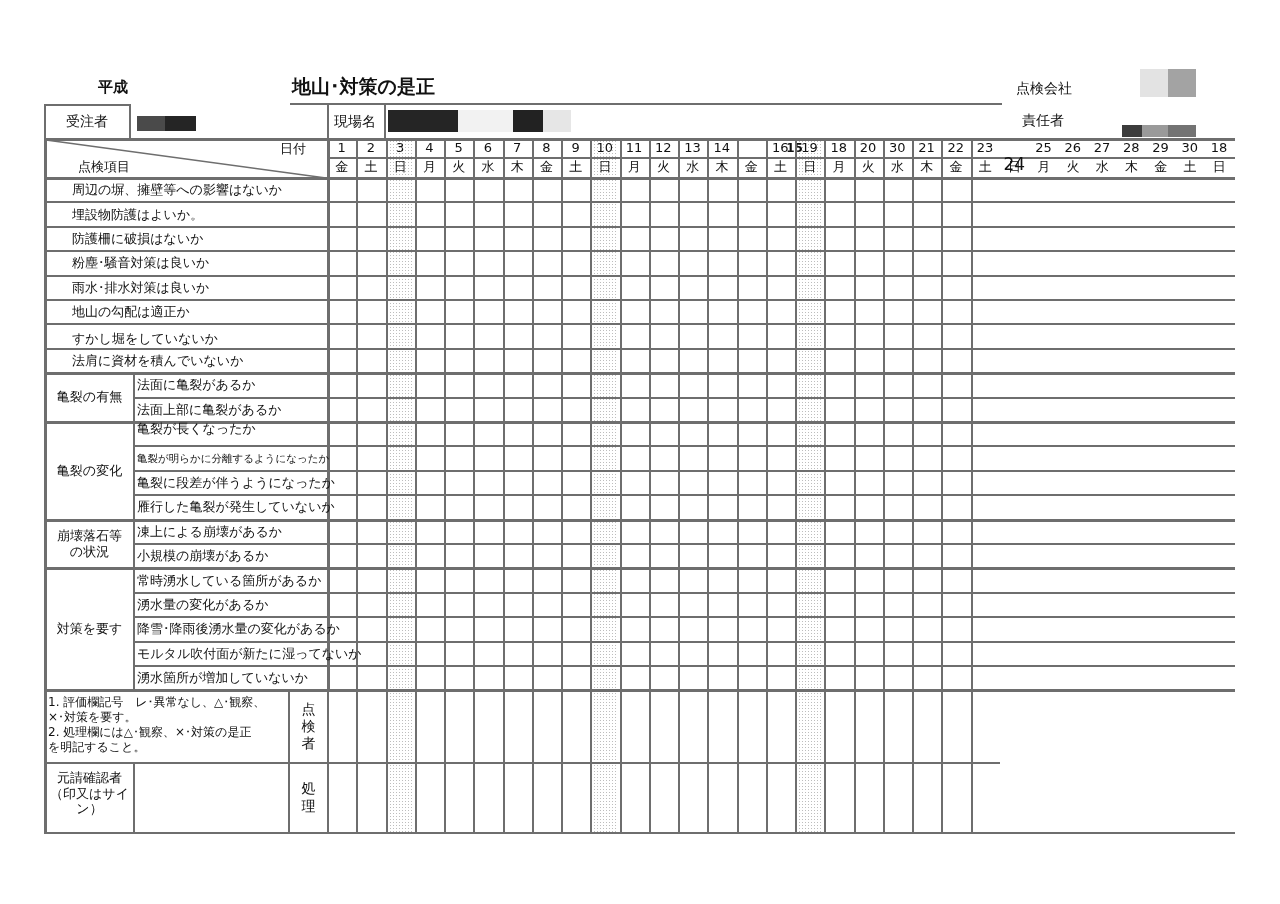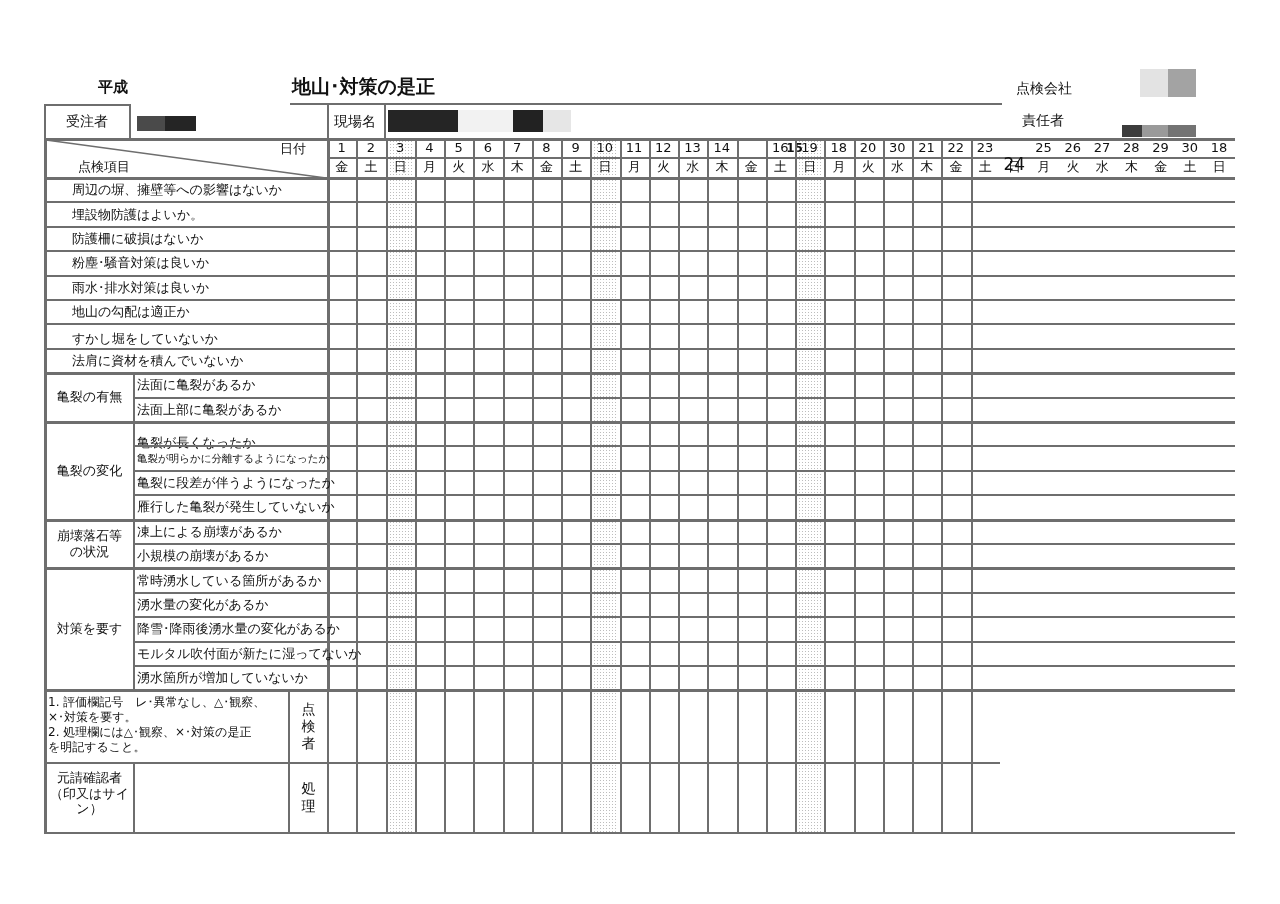--- a/index.html
+++ b/index.html
@@ -380,21 +380,21 @@
     <div class="abs" style="left:709.25px;top:398.6px;width:26.25px;height:21.4px;"></div>
     <div class="abs" style="left:738.5px;top:398.6px;width:26.25px;height:21.4px;"></div>
     <div class="abs" style="left:767.75px;top:398.6px;width:26.25px;height:21.4px;"></div>
     <div class="abs" style="left:797px;top:398.6px;width:26.25px;height:21.4px;"></div>
     <div class="abs" style="left:826.25px;top:398.6px;width:26.25px;height:21.4px;"></div>
     <div class="abs" style="left:855.5px;top:398.6px;width:26.25px;height:21.4px;"></div>
     <div class="abs" style="left:884.75px;top:398.6px;width:26.25px;height:21.4px;"></div>
     <div class="abs" style="left:914px;top:398.6px;width:26.25px;height:21.4px;"></div>
     <div class="abs" style="left:943.25px;top:398.6px;width:26.25px;height:21.4px;"></div>
     <div class="hline thick" style="left:44px;top:421px;width:1191px;"></div>
-    <div class="cell-l" style="left:137px;top:436px;height:14px;font-size:13px;">亀裂が長くなったか</div>
+    <div class="cell-l" style="left:137px;top:422px;height:14px;font-size:13px;">亀裂が長くなったか</div>
     <div class="abs" style="left:329px;top:423px;width:26.25px;height:21.4px;"></div>
     <div class="abs" style="left:358.25px;top:423px;width:26.25px;height:21.4px;"></div>
     <div class="abs" style="left:387.5px;top:423px;width:26.25px;height:21.4px;"></div>
     <div class="abs" style="left:416.75px;top:423px;width:26.25px;height:21.4px;"></div>
     <div class="abs" style="left:446px;top:423px;width:26.25px;height:21.4px;"></div>
     <div class="abs" style="left:475.25px;top:423px;width:26.25px;height:21.4px;"></div>
     <div class="abs" style="left:504.5px;top:423px;width:26.25px;height:21.4px;"></div>
     <div class="abs" style="left:533.75px;top:423px;width:26.25px;height:21.4px;"></div>
     <div class="abs" style="left:563px;top:423px;width:26.25px;height:21.4px;"></div>
     <div class="abs" style="left:592.25px;top:423px;width:26.25px;height:21.4px;"></div>

